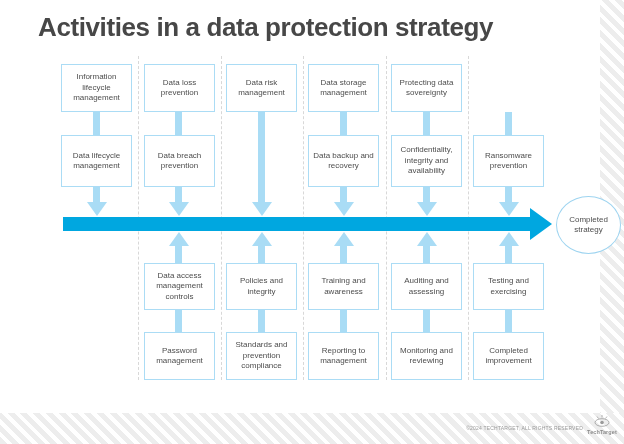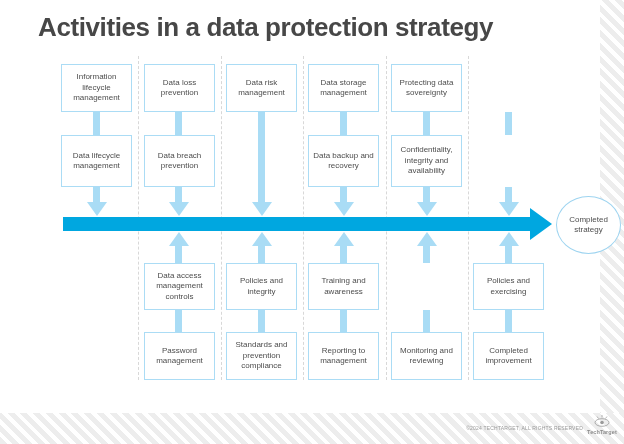--- a/index.html
+++ b/index.html
@@ -59,25 +59,27 @@
     <div class="box r1 c0">Information lifecycle management</div>
     <div class="box r1 c1">Data loss prevention</div>
     <div class="box r1 c2">Data risk management</div>
     <div class="box r1 c3">Data storage management</div>
     <div class="box r1 c4">Protecting data sovereignty</div>
 
     <div class="box r2 c0">Data lifecycle management</div>
     <div class="box r2 c3">Data backup and recovery</div>
     <div class="box r2 c1">Data breach prevention</div>
     <div class="box r2 c4">Confidentiality, integrity and availability</div>
+    <div class="box r2 c5">Ransomware prevention</div>
 
     <div class="box r3 c1">Data access management controls</div>
     <div class="box r3 c2">Policies and integrity</div>
     <div class="box r3 c3">Training and awareness</div>
-    <div class="box r3 c5">Policies and exercising</div>
+    <div class="box r3 c4">Auditing and assessing</div>
+    <div class="box r3 c5">Testing and exercising</div>
 
     <div class="box r4 c1">Password management</div>
     <div class="box r4 c2">Standards and prevention compliance</div>
     <div class="box r4 c3">Reporting to management</div>
     <div class="box r4 c4">Monitoring and reviewing</div>
     <div class="box r4 c5">Completed improvement</div>
 
     <div class="arrow-bar"></div>
     <div class="arrow-head"></div>
 

